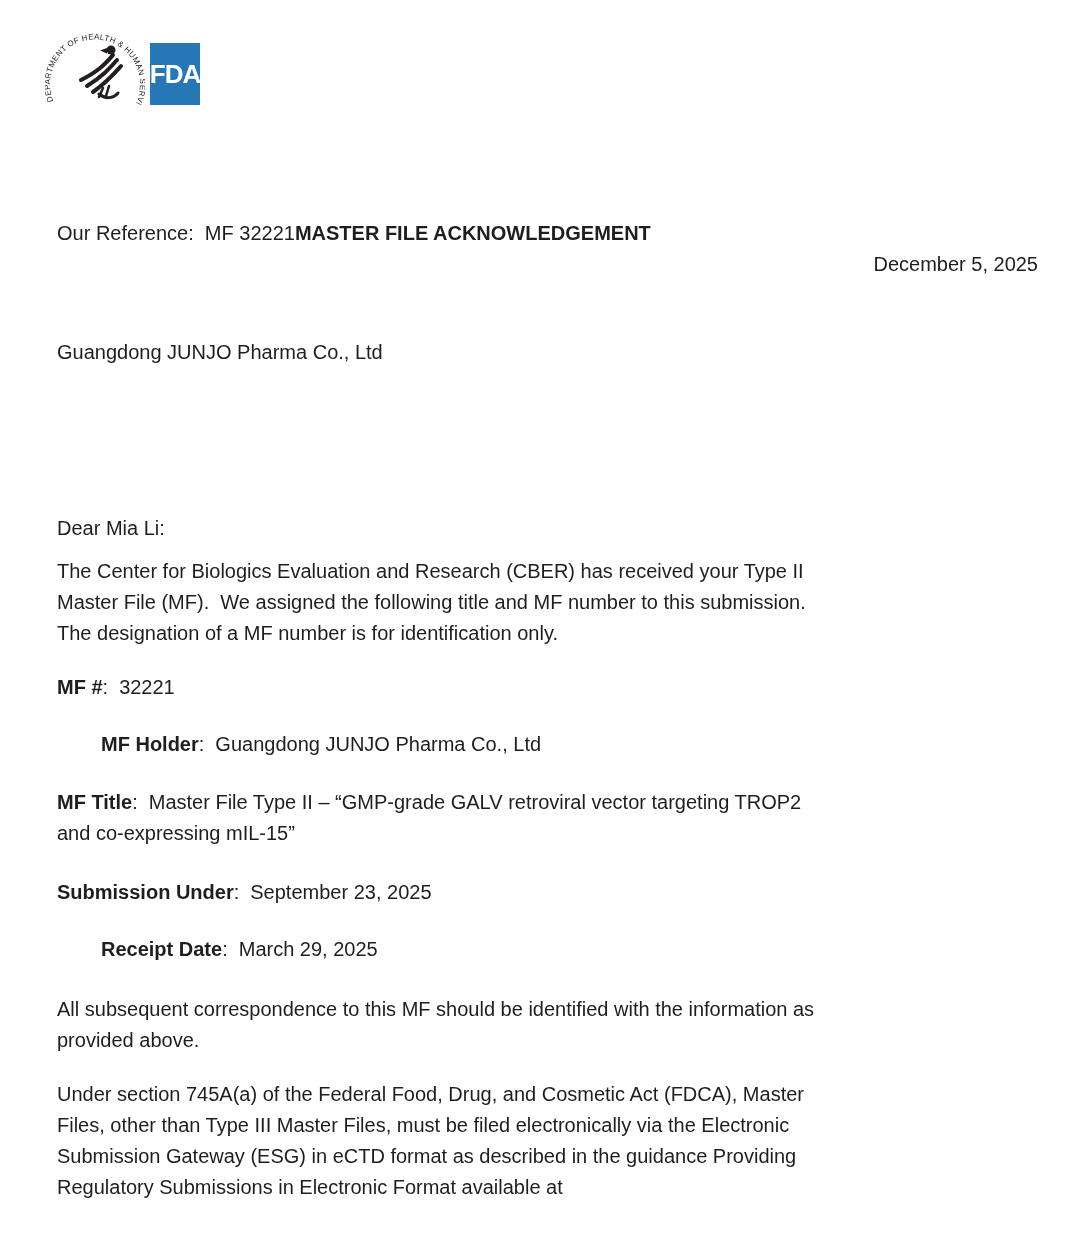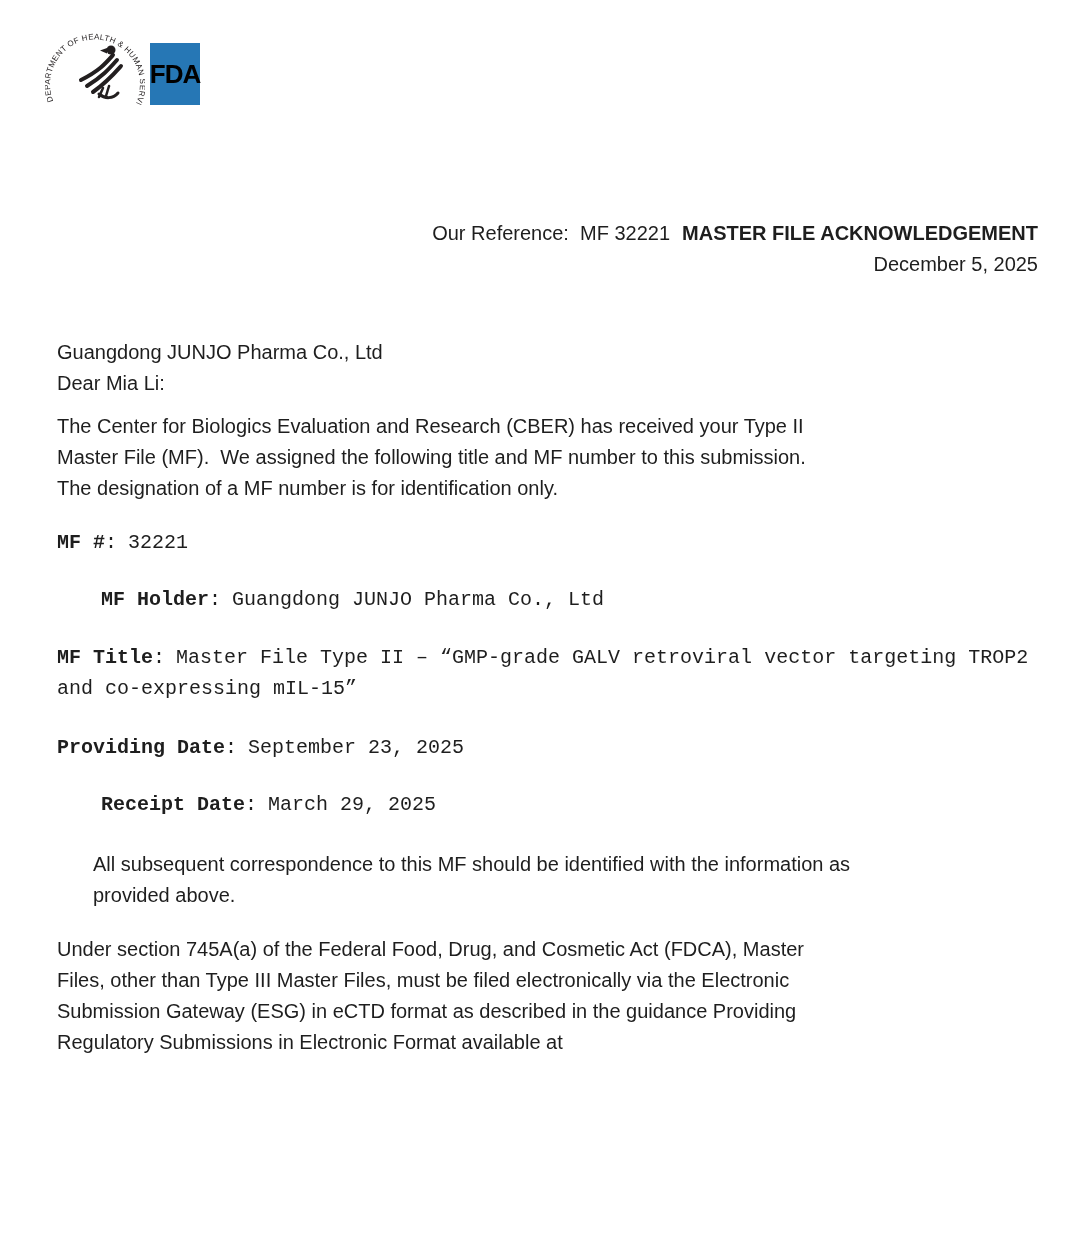--- a/index.html
+++ b/index.html
@@ -21,21 +21,21 @@
     left: 45px;
     display: flex;
     align-items: flex-start;
   }
   .hhs-seal { width: 100px; height: 100px; margin-right: 5px; }
   .fda-lockup { display: flex; margin-top: 15px; }
   .fda-square {
     width: 50px;
     height: 62px;
     background: #2677b5;
-    color: #000000;
+    color: #ffffff;
     display: flex;
     align-items: center;
     justify-content: center;
     font-weight: bold;
     font-size: 26px;
     letter-spacing: -1px;
   }
   .fda-words { margin-left: 12px; margin-top: 8px; }
   .fda-line1 {
     color: #2677b5;
@@ -61,35 +61,35 @@
     top: 218px;
     left: 57px;
     width: 981px;
     font-size: 20px;
     line-height: 31px;
   }
   p { margin: 0; }
   .pre { white-space: pre-wrap; }
   .b { font-weight: bold; }
 
-  .ref-row { display: flex; justify-content: flex-end; align-items: flex-start; gap: 12px; }
+  .ref-row { display: flex; justify-content: flex-start; align-items: flex-start; }
   .doc-title { font-weight: bold; text-align: right; }
   .doc-date { text-align: right; }
 
   .addressee { margin-top: 57px; }
-  .salutation { }
+  .salutation { margin-top: 145px; }
   .intro { margin-top: 12px; }
 
-  .field { margin-top: 27px; font-family: Liberation Mono, monospace; }
+  .field { margin-top: 27px; }
   .field.m23 { margin-top: 23px; }
   .field.m26 { margin-top: 26px; margin-left: 44px; }
   .field.m28 { margin-top: 28px; }
   .field .val { margin-left: 11px; }
 
-  .note { margin-top: 29px; margin-left: 36px; }
+  .note { margin-top: 29px; }
   .esg { margin-top: 23px; }
 </style>
 </head>
 <body>
 
 <div class="page">
 
   <div class="letterhead">
     <svg class="hhs-seal" viewBox="0 0 100 100" aria-hidden="true">
       <defs>
@@ -137,21 +137,21 @@
     <p class="field m26">
       <span class="b">MF Holder</span><span>:</span><span class="val pre">Guangdong JUNJO Pharma Co., Ltd</span>
     </p>
 
     <p class="field">
       <span class="b">MF Title</span><span>:</span><span class="val pre">Master File Type II – “GMP-grade GALV retroviral vector targeting TROP2
 and co-expressing mIL-15”</span>
     </p>
 
     <p class="field m28">
-      <span class="b">Providing Date</span><span>:</span><span class="val pre">September 23, 2025</span>
+      <span class="b">Submission Under</span><span>:</span><span class="val pre">September 23, 2025</span>
     </p>
 
     <p class="field m26">
       <span class="b">Receipt Date</span><span>:</span><span class="val pre">March 29, 2025</span>
     </p>
 
 
     <p class="note pre">All subsequent correspondence to this MF should be identified with the information as
 provided above.</p>
 

